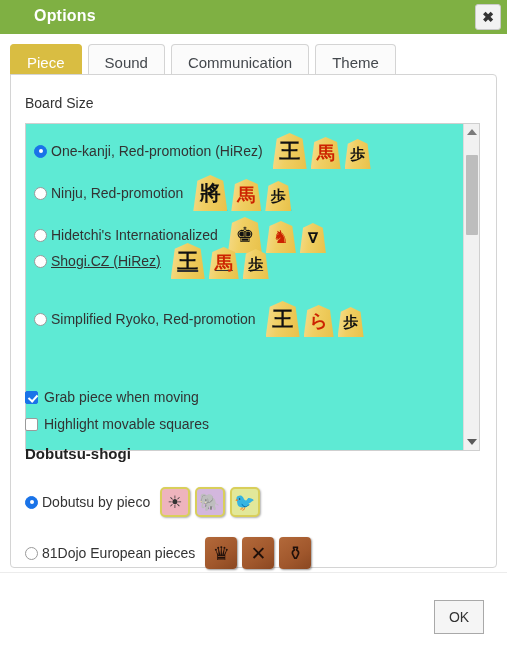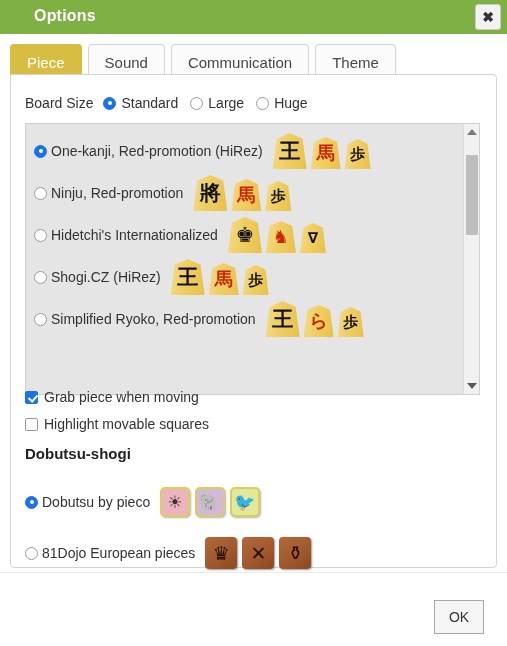--- a/index.html
+++ b/index.html
@@ -83,22 +83,22 @@
     border-radius:2px;
   }
   .cb.checked{background:#1a73e8;border-color:#1a73e8;}
   .cb.checked::after{
     content:"";position:absolute;left:3.5px;top:1px;width:4px;height:7px;
     border:solid #fff;border-width:0 2px 2px 0;transform:rotate(42deg);
   }
 
   
   .listbox{
-    position:absolute;left:14px;top:48px;width:455px;height:272px;
-    background:#e5e5e5;border:1px solid #cfcfcf;box-sizing:border-box;
+    position:absolute;left:14px;top:48px;width:455px;height:328px;
+    background:#5eead4;border:1px solid #cfcfcf;box-sizing:border-box;
     overflow:hidden;
   }
   .list-inner{position:absolute;left:0;top:0;width:438px;height:100%;}
   .piece-row{
     position:absolute;left:8px;display:flex;align-items:center;height:42px;
     cursor:pointer;
   }
   .piece-row .rlabel{margin-left:4px;font-size:14px;color:#333;white-space:nowrap;}
   .piece-set{display:flex;align-items:flex-end;margin-left:10px;}
 
@@ -204,34 +204,20 @@
       <div class="tab">Sound</div>
       <div class="tab">Communication</div>
       <div class="tab">Theme</div>
     </div>
 </div>
 
 <div class="panel">
 
   <div class="boardsize-row">
     <span class="lbl">Board Size</span>
-    <span id="boardsize-opts" style="display:flex;align-items:center;">
-        <span class="radio-opt">
-          <span class="radio checked"></span>
-          <span class="txt">Standard</span>
-        </span>
-        <span class="radio-opt">
-          <span class="radio"></span>
-          <span class="txt">Large</span>
-        </span>
-        <span class="radio-opt">
-          <span class="radio"></span>
-          <span class="txt">Huge</span>
-        </span>
-      </span>
   </div>
 
   <div class="listbox">
     <div class="list-inner" id="piece-rows">
         <div class="piece-row" style="top: 6px;">
           <span class="radio checked"></span>
           <span class="rlabel">One-kanji, Red-promotion (HiRez)</span>
           <span class="piece-set">
             <span class="shogi k">王</span>
             <span class="shogi m red">馬</span>
@@ -249,21 +235,21 @@
         </div>
         <div class="piece-row" style="top: 90px;">
           <span class="radio"></span>
           <span class="rlabel">Hidetchi's Internationalized</span>
           <span class="piece-set">
             <span class="shogi k">♚</span>
             <span class="shogi m red">♞</span>
             <span class="shogi s">∇</span>
           </span>
         </div>
-        <div class="piece-row" style="top: 132px;">
+        <div class="piece-row" style="top: 116px; text-decoration: underline;">
           <span class="radio"></span>
           <span class="rlabel">Shogi.CZ (HiRez)</span>
           <span class="piece-set">
             <span class="shogi k">王</span>
             <span class="shogi m red">馬</span>
             <span class="shogi s">歩</span>
           </span>
         </div>
         <div class="piece-row" style="top: 174px;">
           <span class="radio"></span>

